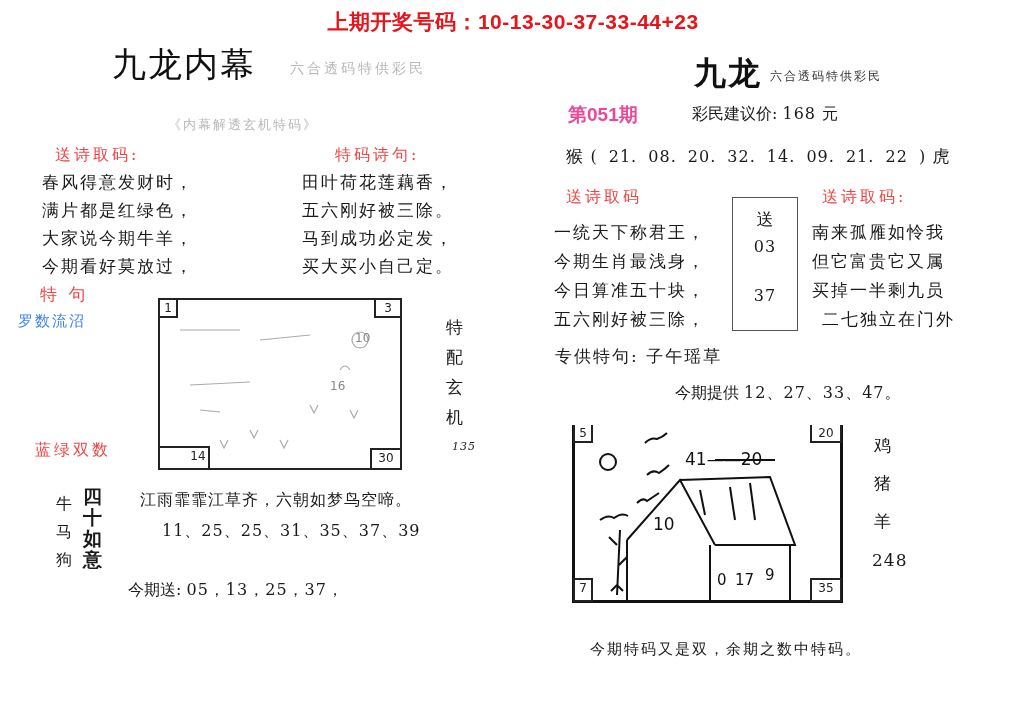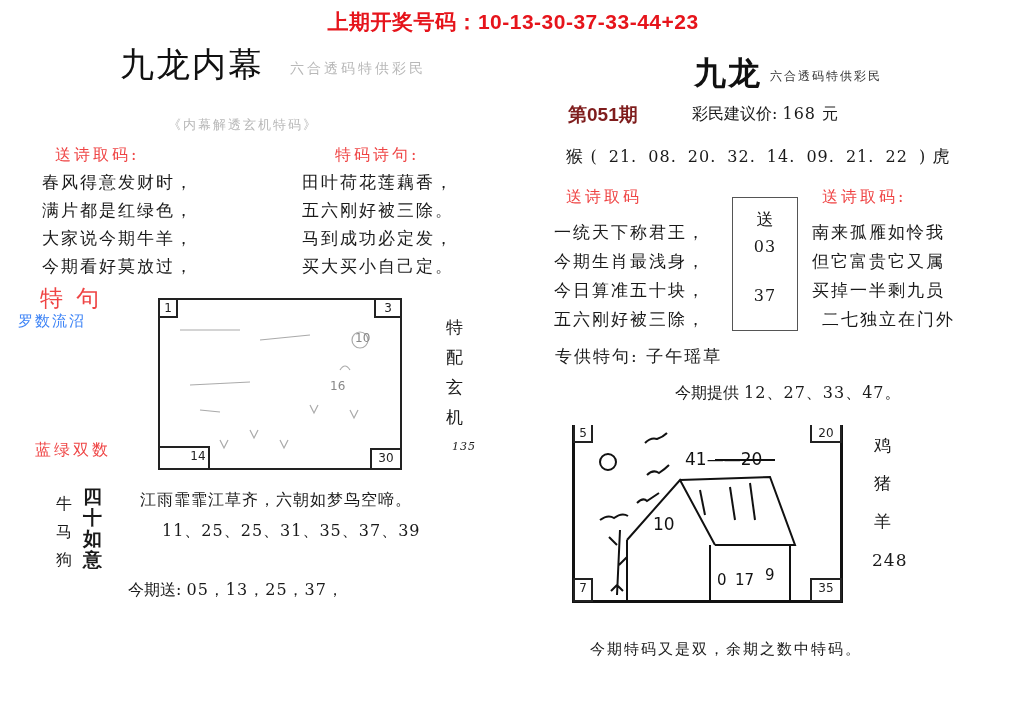--- a/index.html
+++ b/index.html
@@ -5,56 +5,56 @@
   html, body { margin: 0; padding: 0; background: #ffffff; }
   body { width: 1026px; height: 704px; position: relative; overflow: hidden;
          font-family: "DejaVu Serif", "Liberation Serif", serif; color: #1a1a1a; }
   .abs { position: absolute; white-space: nowrap; }
   .banner { left: 0; top: 8px; width: 1026px; text-align: center; font-family: "Liberation Sans", "DejaVu Sans", sans-serif;
             font-weight: bold; font-size: 21px; color: #e6141b; letter-spacing: 0.5px; }
   .title-big { font-family: "DejaVu Serif", serif; font-size: 34px; color: #111; letter-spacing: 2px; }
   .faint { color: #b8b8b8; font-size: 14px; }
   .poem { font-size: 17px; line-height: 28px; color: #1a1a1a; letter-spacing: 2px; }
   .label { font-size: 16px; color: #ef4444; letter-spacing: 3px; }
-  .issue { font-family: "Liberation Sans", "DejaVu Sans", sans-serif; font-weight: bold; font-size: 19px; color: #7f1d1d; }
+  .issue { font-family: "Liberation Sans", "DejaVu Sans", sans-serif; font-weight: bold; font-size: 19px; color: #ec4899; }
   .num { font-size: 16px; color: #1a1a1a; letter-spacing: 1px; }
   .sketch { border: 2px solid #222; }
   .corner { position: absolute; border: 2px solid #222; font-size: 12px; font-family: "DejaVu Sans", sans-serif;
             text-align: center; color: #222; line-height: 16px; }
   .center-box { border: 1px solid #555; text-align: center; font-size: 16px; }
 </style>
 </head>
 <body>
 
 <div class="abs banner">
   <span>上期开奖号码：</span><span>10-13-30-37-33-44+23</span>
 </div>
 
 <div>
-  <div class="abs title-big" style="left:120px; top:42px;">九龙内幕</div>
+  <div class="abs title-big" style="left:112px; top:42px;">九龙内幕</div>
   <div class="abs faint" style="left:290px; top:60px; letter-spacing:3px;">六合透码特供彩民</div>
   <div class="abs faint" style="left:168px; top:116px; font-size:13px; letter-spacing:2px;">《内幕解透玄机特码》</div>
 
   <div class="abs label" style="left:55px; top:145px;">送诗取码:</div>
   <div class="abs poem" style="left:42px; top:168px;">
     <div>春风得意发财时，</div>
     <div>满片都是红绿色，</div>
     <div>大家说今期牛羊，</div>
     <div>今期看好莫放过，</div>
   </div>
 
   <div class="abs label" style="left:335px; top:145px;">特码诗句:</div>
   <div class="abs poem" style="left:302px; top:168px;text-align:center;">
     <div>田叶荷花莲藕香，</div>
     <div>五六刚好被三除。</div>
     <div>马到成功必定发，</div>
     <div>买大买小自己定。</div>
   </div>
 
-  <div class="abs label" style="left:40px; top:283px; font-size:23px;">特  句</div>
+  <div class="abs label" style="left:40px; top:283px; font-size:17px;">特  句</div>
   <div class="abs" style="left:18px; top:312px; font-size:15px; color:#3b82f6; letter-spacing:2px;">罗数流沼</div>
   <div class="abs label" style="left:35px; top:440px;">蓝绿双数</div>
 
   <div class="abs sketch" style="left:158px; top:298px; width:240px; height:168px;">
     <svg width="240" height="168" style="position:absolute; left:0; top:0;">
       <g stroke="#aaa" stroke-width="1.2" fill="none">
         <circle cx="200" cy="40" r="8"></circle>
         <line x1="20" y1="30" x2="80" y2="30"></line>
           <line x1="100" y1="40" x2="150" y2="35"></line>
         <line x1="30" y1="85" x2="90" y2="82"></line>

